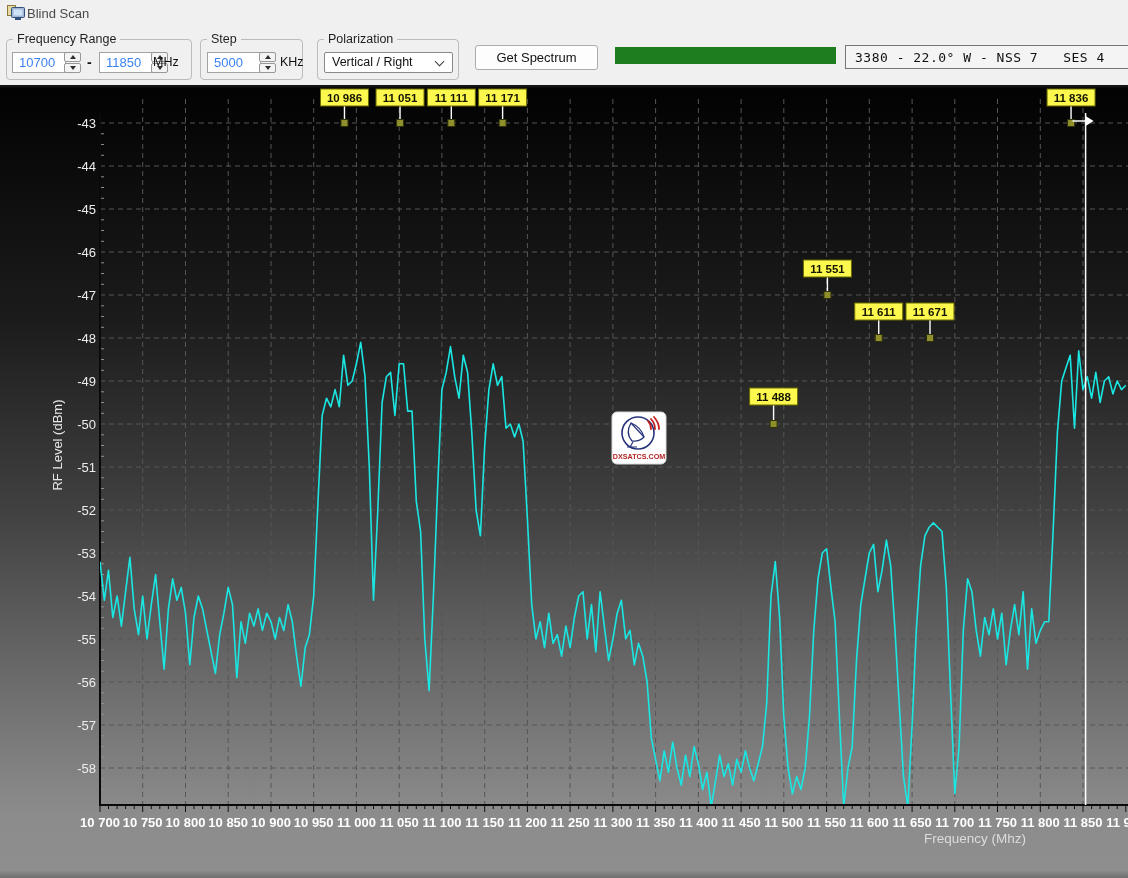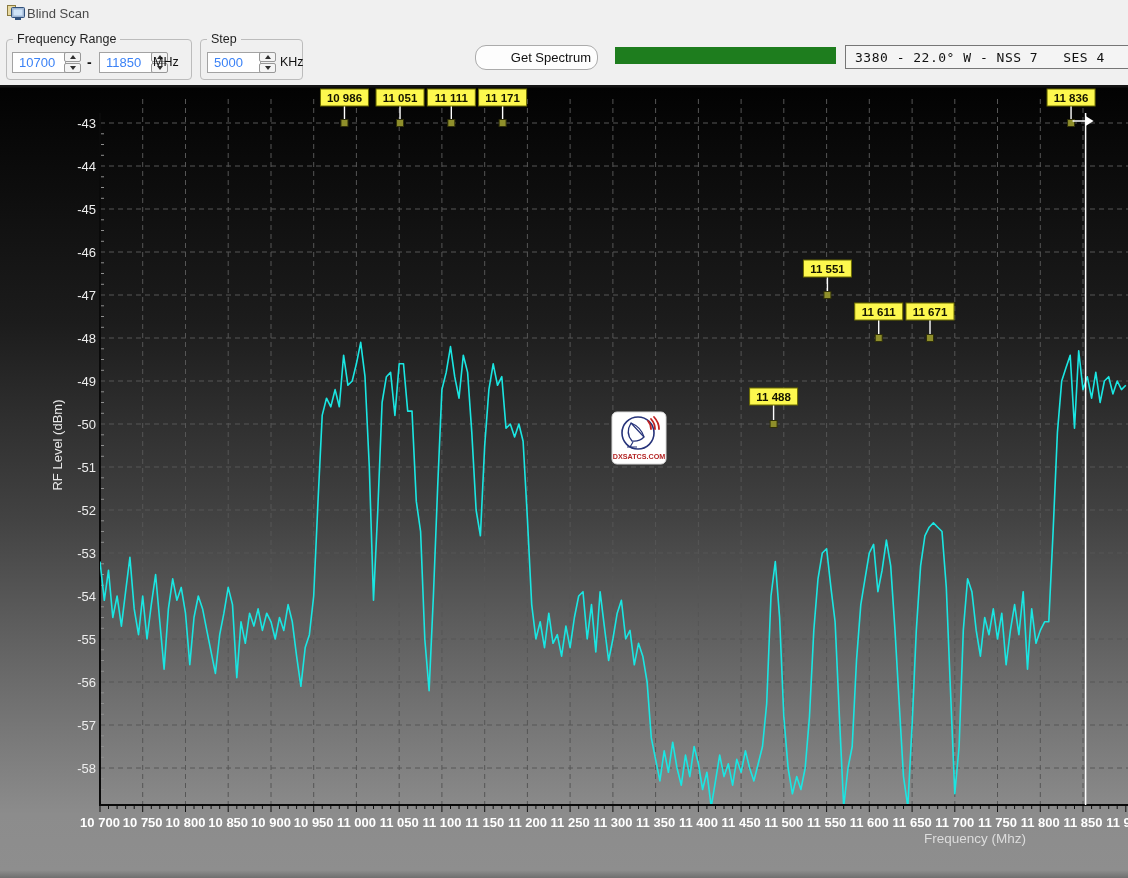--- a/index.html
+++ b/index.html
@@ -18,21 +18,21 @@
   .num{position:absolute;top:12px;height:19px;width:46px;border:1px solid #a3a3a3;background:#fff;font-family:"Liberation Sans",sans-serif;font-size:13px;color:#3b82f6;padding:0 0 0 6px;}
   .spin{position:absolute;top:12px;width:17px;height:21px;display:flex;flex-direction:column;gap:1px;}
   .spin b{flex:1;background:#f4f4f4;border:1px solid #989898;border-radius:2px;position:relative;}
   .spin b.up::after,.spin b.dn::after{content:"";position:absolute;left:50%;top:50%;transform:translate(-50%,-50%);border-left:3.5px solid transparent;border-right:3.5px solid transparent;}
   .spin b.up::after{border-bottom:4.5px solid #2f2f2f;}
   .spin b.dn::after{border-top:4.5px solid #2f2f2f;}
   .dash{position:absolute;top:14px;font-size:14px;font-weight:bold;color:#111;}
   .unit{position:absolute;top:15px;font-size:12.5px;color:#111;}
   .select{position:absolute;left:6px;top:12px;width:129px;height:21px;border:1px solid #8a8a8a;background:#fff;box-sizing:border-box;font-size:12.5px;color:#111;line-height:19px;padding-left:7px;border-radius:2px;}
   .chev{position:absolute;right:9px;top:5px;width:6px;height:6px;border-right:1.7px solid #3c3c3c;border-bottom:1.7px solid #3c3c3c;transform:rotate(45deg);}
-  .btn{position:absolute;left:475px;top:19px;width:123px;height:25px;background:#fdfdfd;border:1px solid #ababab;border-radius:11px;font-family:"Liberation Sans",sans-serif;font-size:13px;color:#111;text-align:right;}
+  .btn{position:absolute;left:475px;top:19px;width:123px;height:25px;background:#fdfdfd;border:1px solid #ababab;border-radius:3px;font-family:"Liberation Sans",sans-serif;font-size:13px;color:#111;}
   .progress{position:absolute;left:615px;top:21px;width:221px;height:17px;background:#e6e6e6;}
   .progress .fill{height:100%;background:#1e7d1e;}
   .station{position:absolute;left:845px;top:19px;width:290px;height:22px;border:1px solid #767676;background:#f4f4f4;font-family:"DejaVu Sans Mono",monospace;font-size:13px;color:#111;padding:0 0 0 9px;letter-spacing:0.5px;}
   
   .chart{position:absolute;left:0;top:85px;width:1128px;height:793px;}
 </style>
 </head>
 <body>
 
 <div class="window">
@@ -70,20 +70,27 @@
     <div class="group g-step">
       <span class="group-label">Step</span>
       <input class="num" style="left: 6px;" value="5000">
       <span class="spin" style="left:58px">
           <b class="up"></b>
           <b class="dn"></b>
         </span>
       <span class="unit" style="left:79px">KHz</span>
     </div>
 
+    <div class="group g-pol">
+      <span class="group-label">Polarization</span>
+      <div class="select">
+        <span>Vertical / Right</span>
+        <i class="chev"></i>
+      </div>
+    </div>
 
     <button class="btn">Get Spectrum</button>
 
     <div class="progress">
       <div class="fill" style="width: 100%;"></div>
     </div>
 
     <input class="station" readonly="" value="3380 - 22.0° W - NSS 7   SES 4" style="">
   </div>
 

